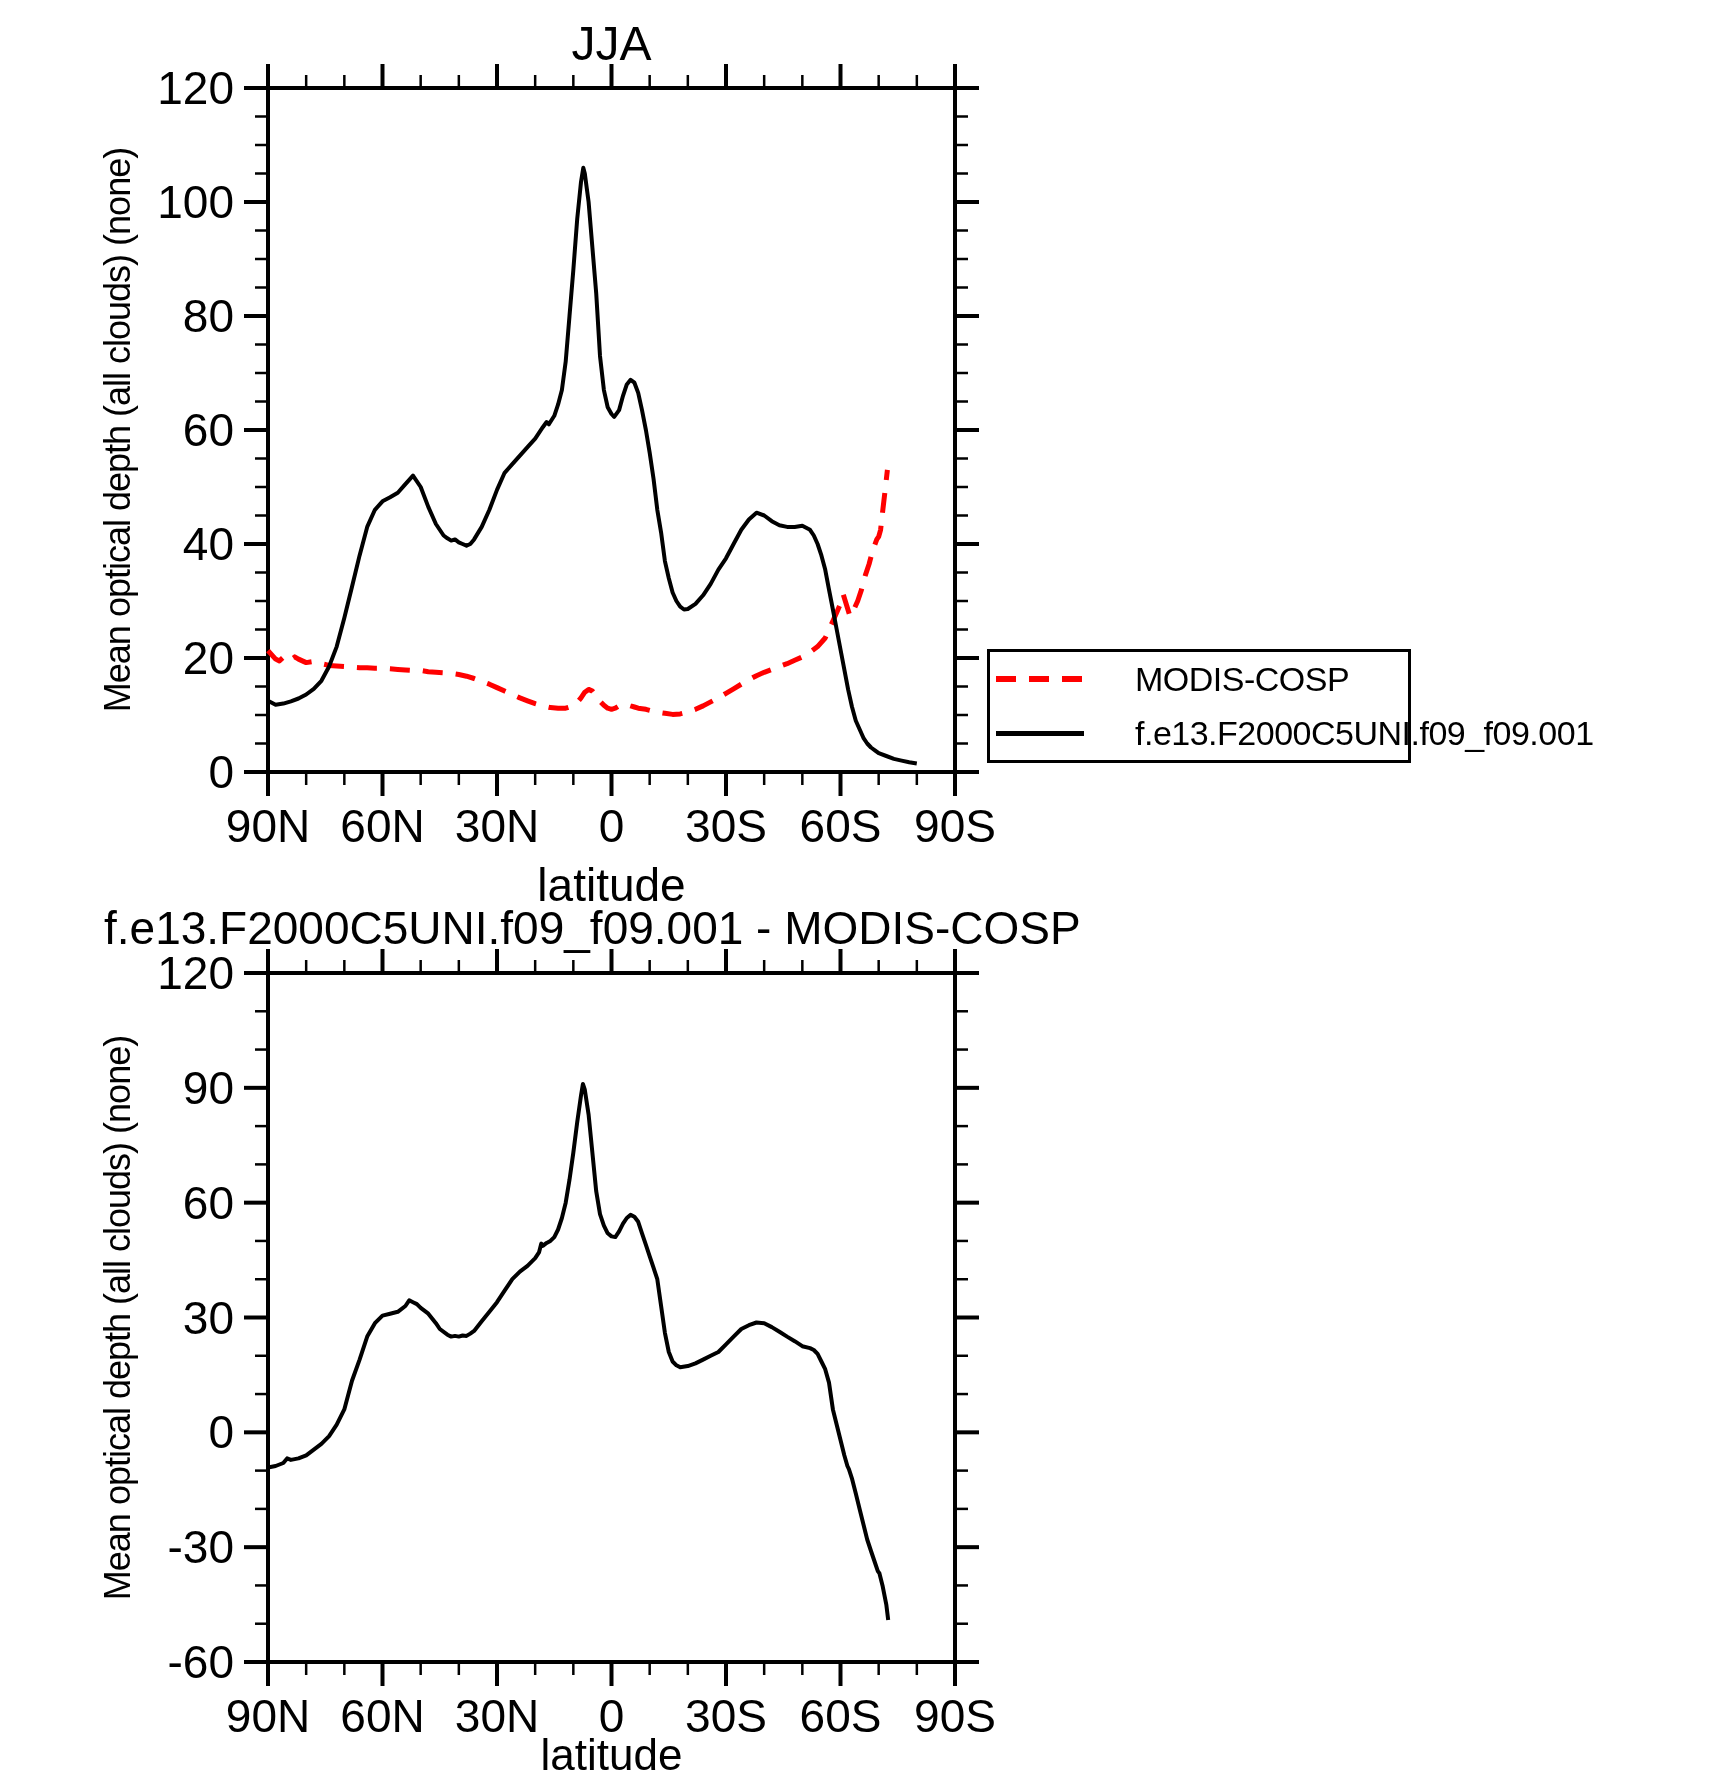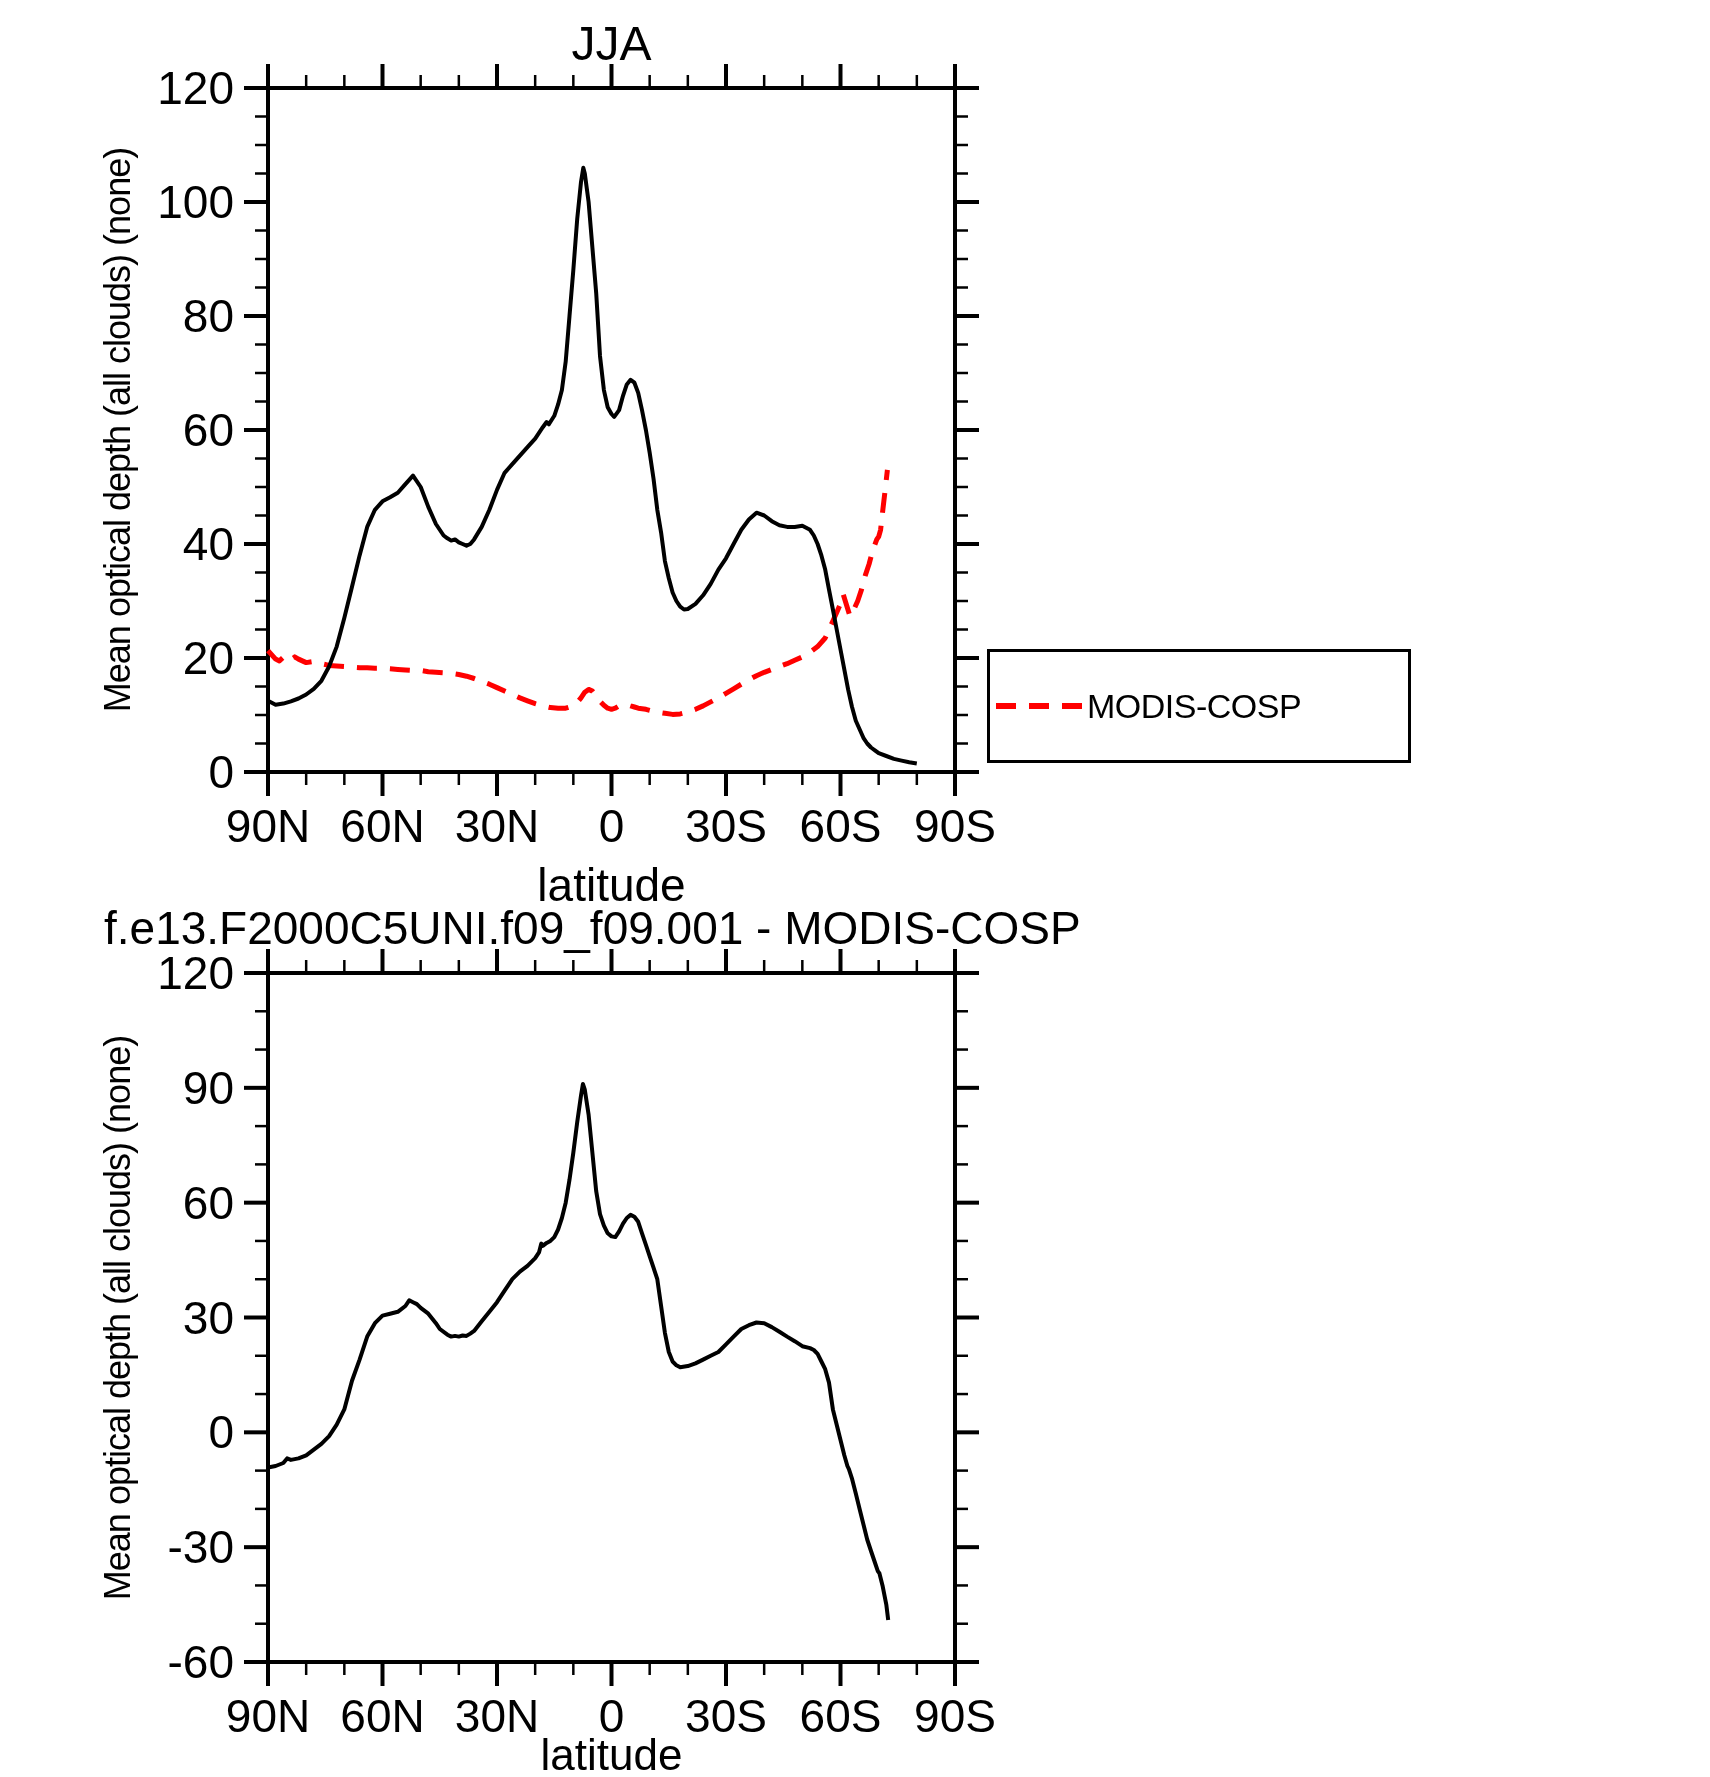--- a/index.html
+++ b/index.html
@@ -11,21 +11,21 @@
   .xlabel-top{left:268px;top:858px;width:687px;text-align:center;font-size:46px;}
   .ylabel-top{left:118px;top:430px;transform:translate(-50%,-50%) rotate(-90deg);
               font-size:36px;letter-spacing:-1px;}
   .title-bottom{left:104px;top:901px;font-size:46px;}
   .ylabel-bottom{left:118px;top:1318px;transform:translate(-50%,-50%) rotate(-90deg);
               font-size:36px;letter-spacing:-1px;}
   .xlabel-bottom{left:268px;top:1730px;width:687px;text-align:center;font-size:44px;}
   .legend{position:absolute;left:987px;top:649px;width:424px;height:114px;
           border:3px solid #000;box-sizing:border-box;background:#fff;
           display:flex;flex-direction:column;justify-content:space-evenly;}
-  .legend-row{display:flex;align-items:center;height:50%;}
+  .legend-row{display:flex;align-items:center;height:50%;gap:48px;}
   .sample{width:88px;height:6px;margin-left:6px;flex:none;}
   .sample.dashed{background:repeating-linear-gradient(90deg,#ff0000 0 20px,rgba(0,0,0,0) 20px 33px);}
   .sample.solid{height:5px;background:#000;}
   .legend-label{font-size:34px;margin-left:3px;letter-spacing:-0.5px;}
 </style>
 </head>
 <body>
 
 <div class="fig">
   <svg id="plot-svg" width="1710" height="1777" viewBox="0 0 1710 1777">
@@ -234,14 +234,18 @@
 
   <div class="t title-bottom">f.e13.F2000C5UNI.f09_f09.001 - MODIS-COSP</div>
   <div class="t ylabel-bottom">Mean optical depth (all clouds)  (none)</div>
   <div class="t xlabel-bottom">latitude</div>
 
   <div class="legend">
     <div class="legend-row">
       <span class="sample dashed"></span>
       <span class="legend-label">MODIS-COSP</span>
     </div>
+    <div class="legend-row">
+      <span class="sample solid"></span>
+      <span class="legend-label">f.e13.F2000C5UNI.f09_f09.001</span>
+    </div>
   </div>
 </div>
 
 </body></html>

